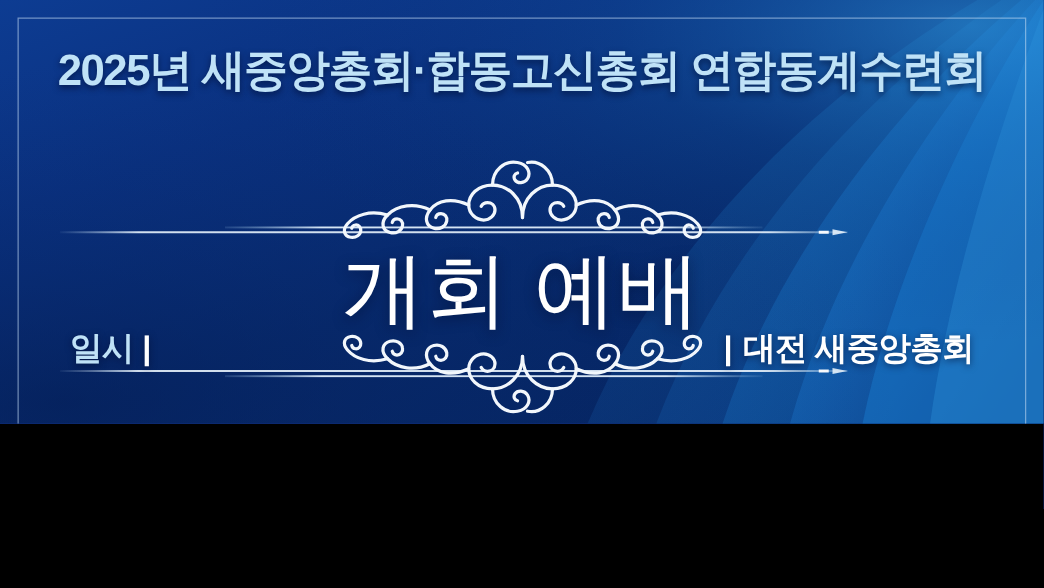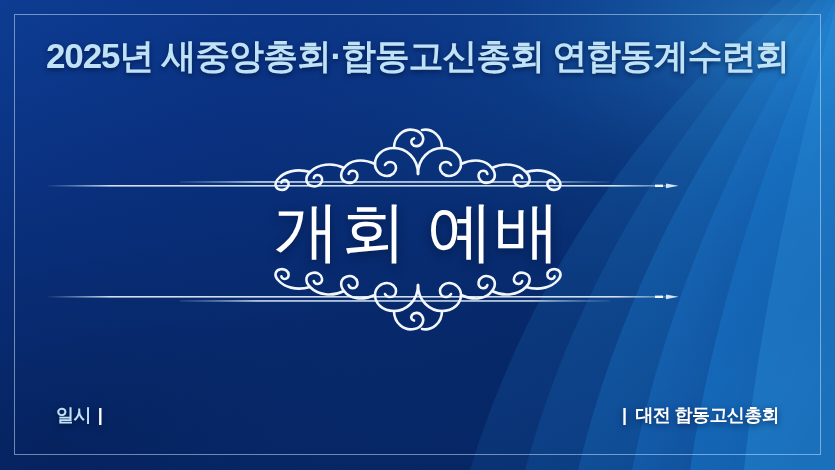--- a/index.html
+++ b/index.html
@@ -3,21 +3,21 @@
 <meta charset="utf-8">
 <style>
   html, body {
     margin: 0;
     padding: 0;
     background: #000;
   }
   #slide {
     position: relative;
     width: 835px;
-    height: 470px;
+    height: 339px;
     overflow: hidden;
     background: #1d4ed8;
     font-family: "Liberation Sans", "DejaVu Sans", sans-serif;
     -webkit-font-smoothing: antialiased;
   }
 
   
   #bg-layer {
     position: absolute;
     inset: 0;
@@ -98,21 +98,21 @@
     bottom: 43px;
     z-index: 5;
     display: flex;
     justify-content: space-between;
     align-items: baseline;
     white-space: nowrap;
   }
   .foot-group {
     display: flex;
     align-items: baseline;
-    font-size: 18px;
+    font-size: 26px;
     font-weight: 700;
     letter-spacing: -0.6px;
     text-shadow: 0 2px 6px rgba(0, 12, 45, 0.6);
   }
   .foot-label { color: #bfe2f7; }
   .foot-sep {
     color: #ffffff;
     padding: 0 9px 0 7px;
     font-weight: 700;
   }
@@ -307,18 +307,18 @@
 
   <div id="footer">
 
     <div class="foot-group">
       <span class="foot-label">일시</span>
       <span class="foot-sep">|</span>
     </div>
 
     <div class="foot-group">
       <span class="foot-sep">|</span>
-      <span class="foot-value">대전 합동고신총회</span>
+      <span class="foot-value">대전 새중앙총회</span>
     </div>
 
   </div>
 
 </div>
 
 </body></html>

